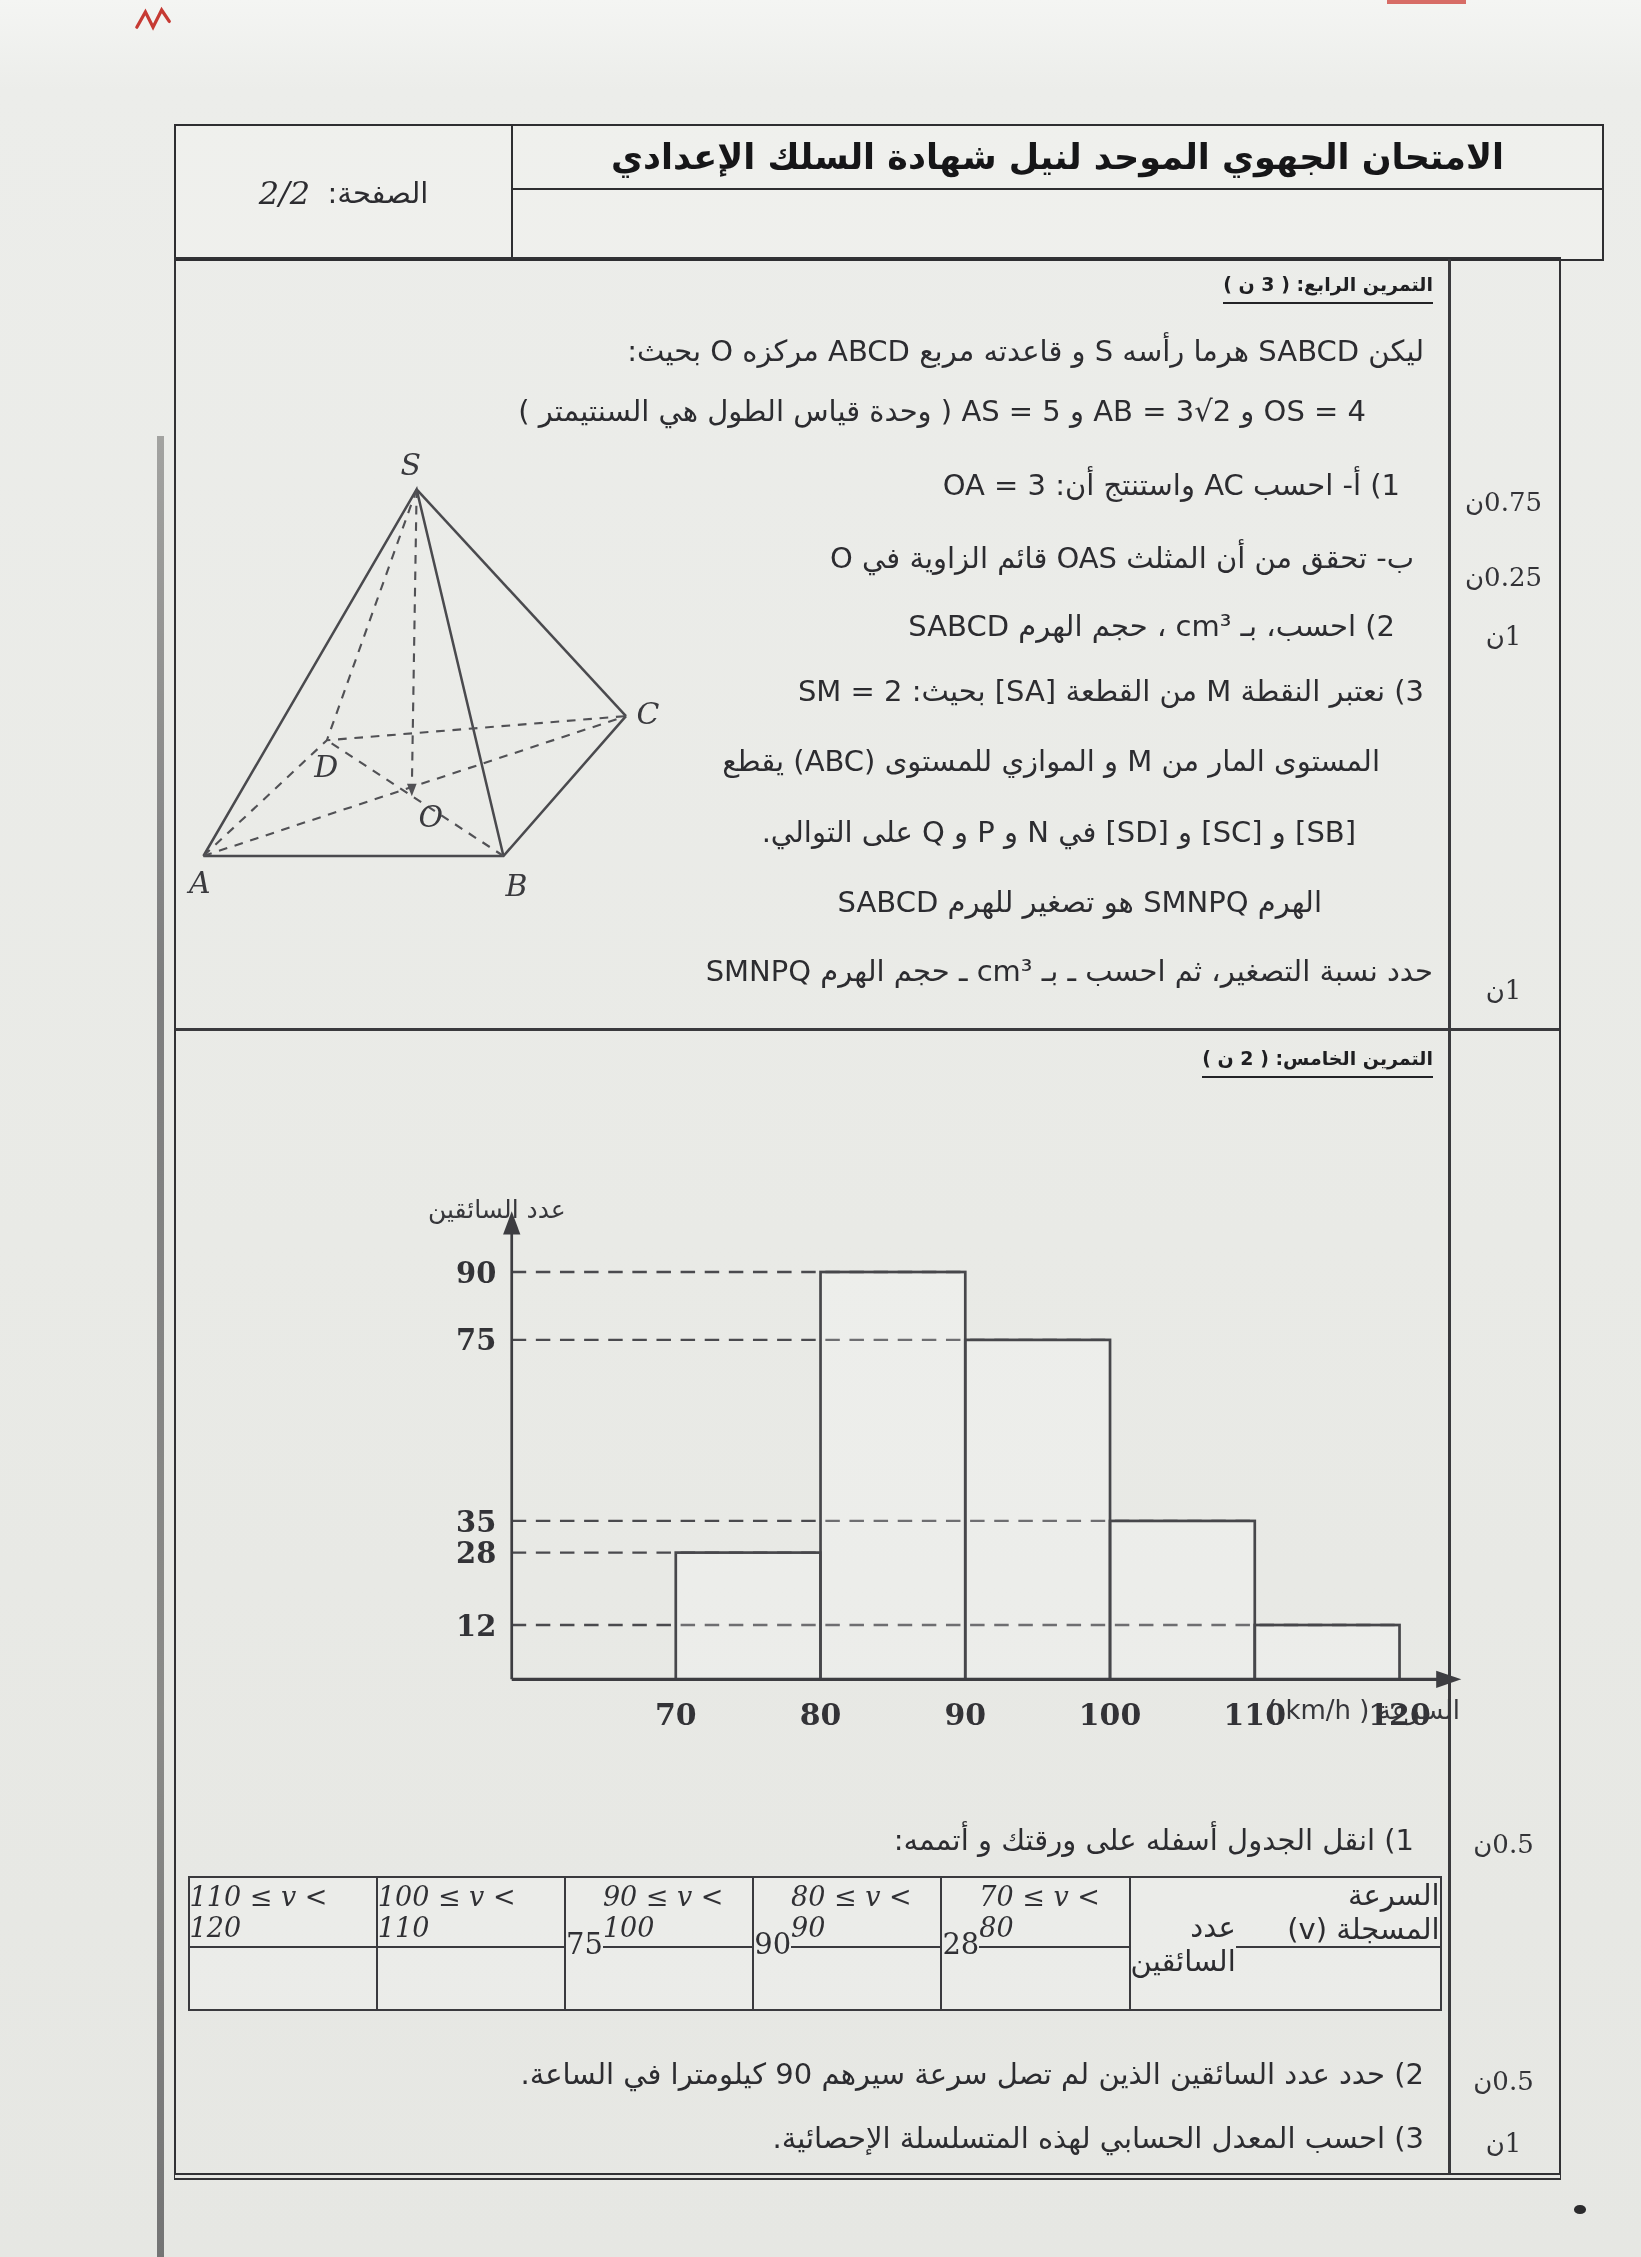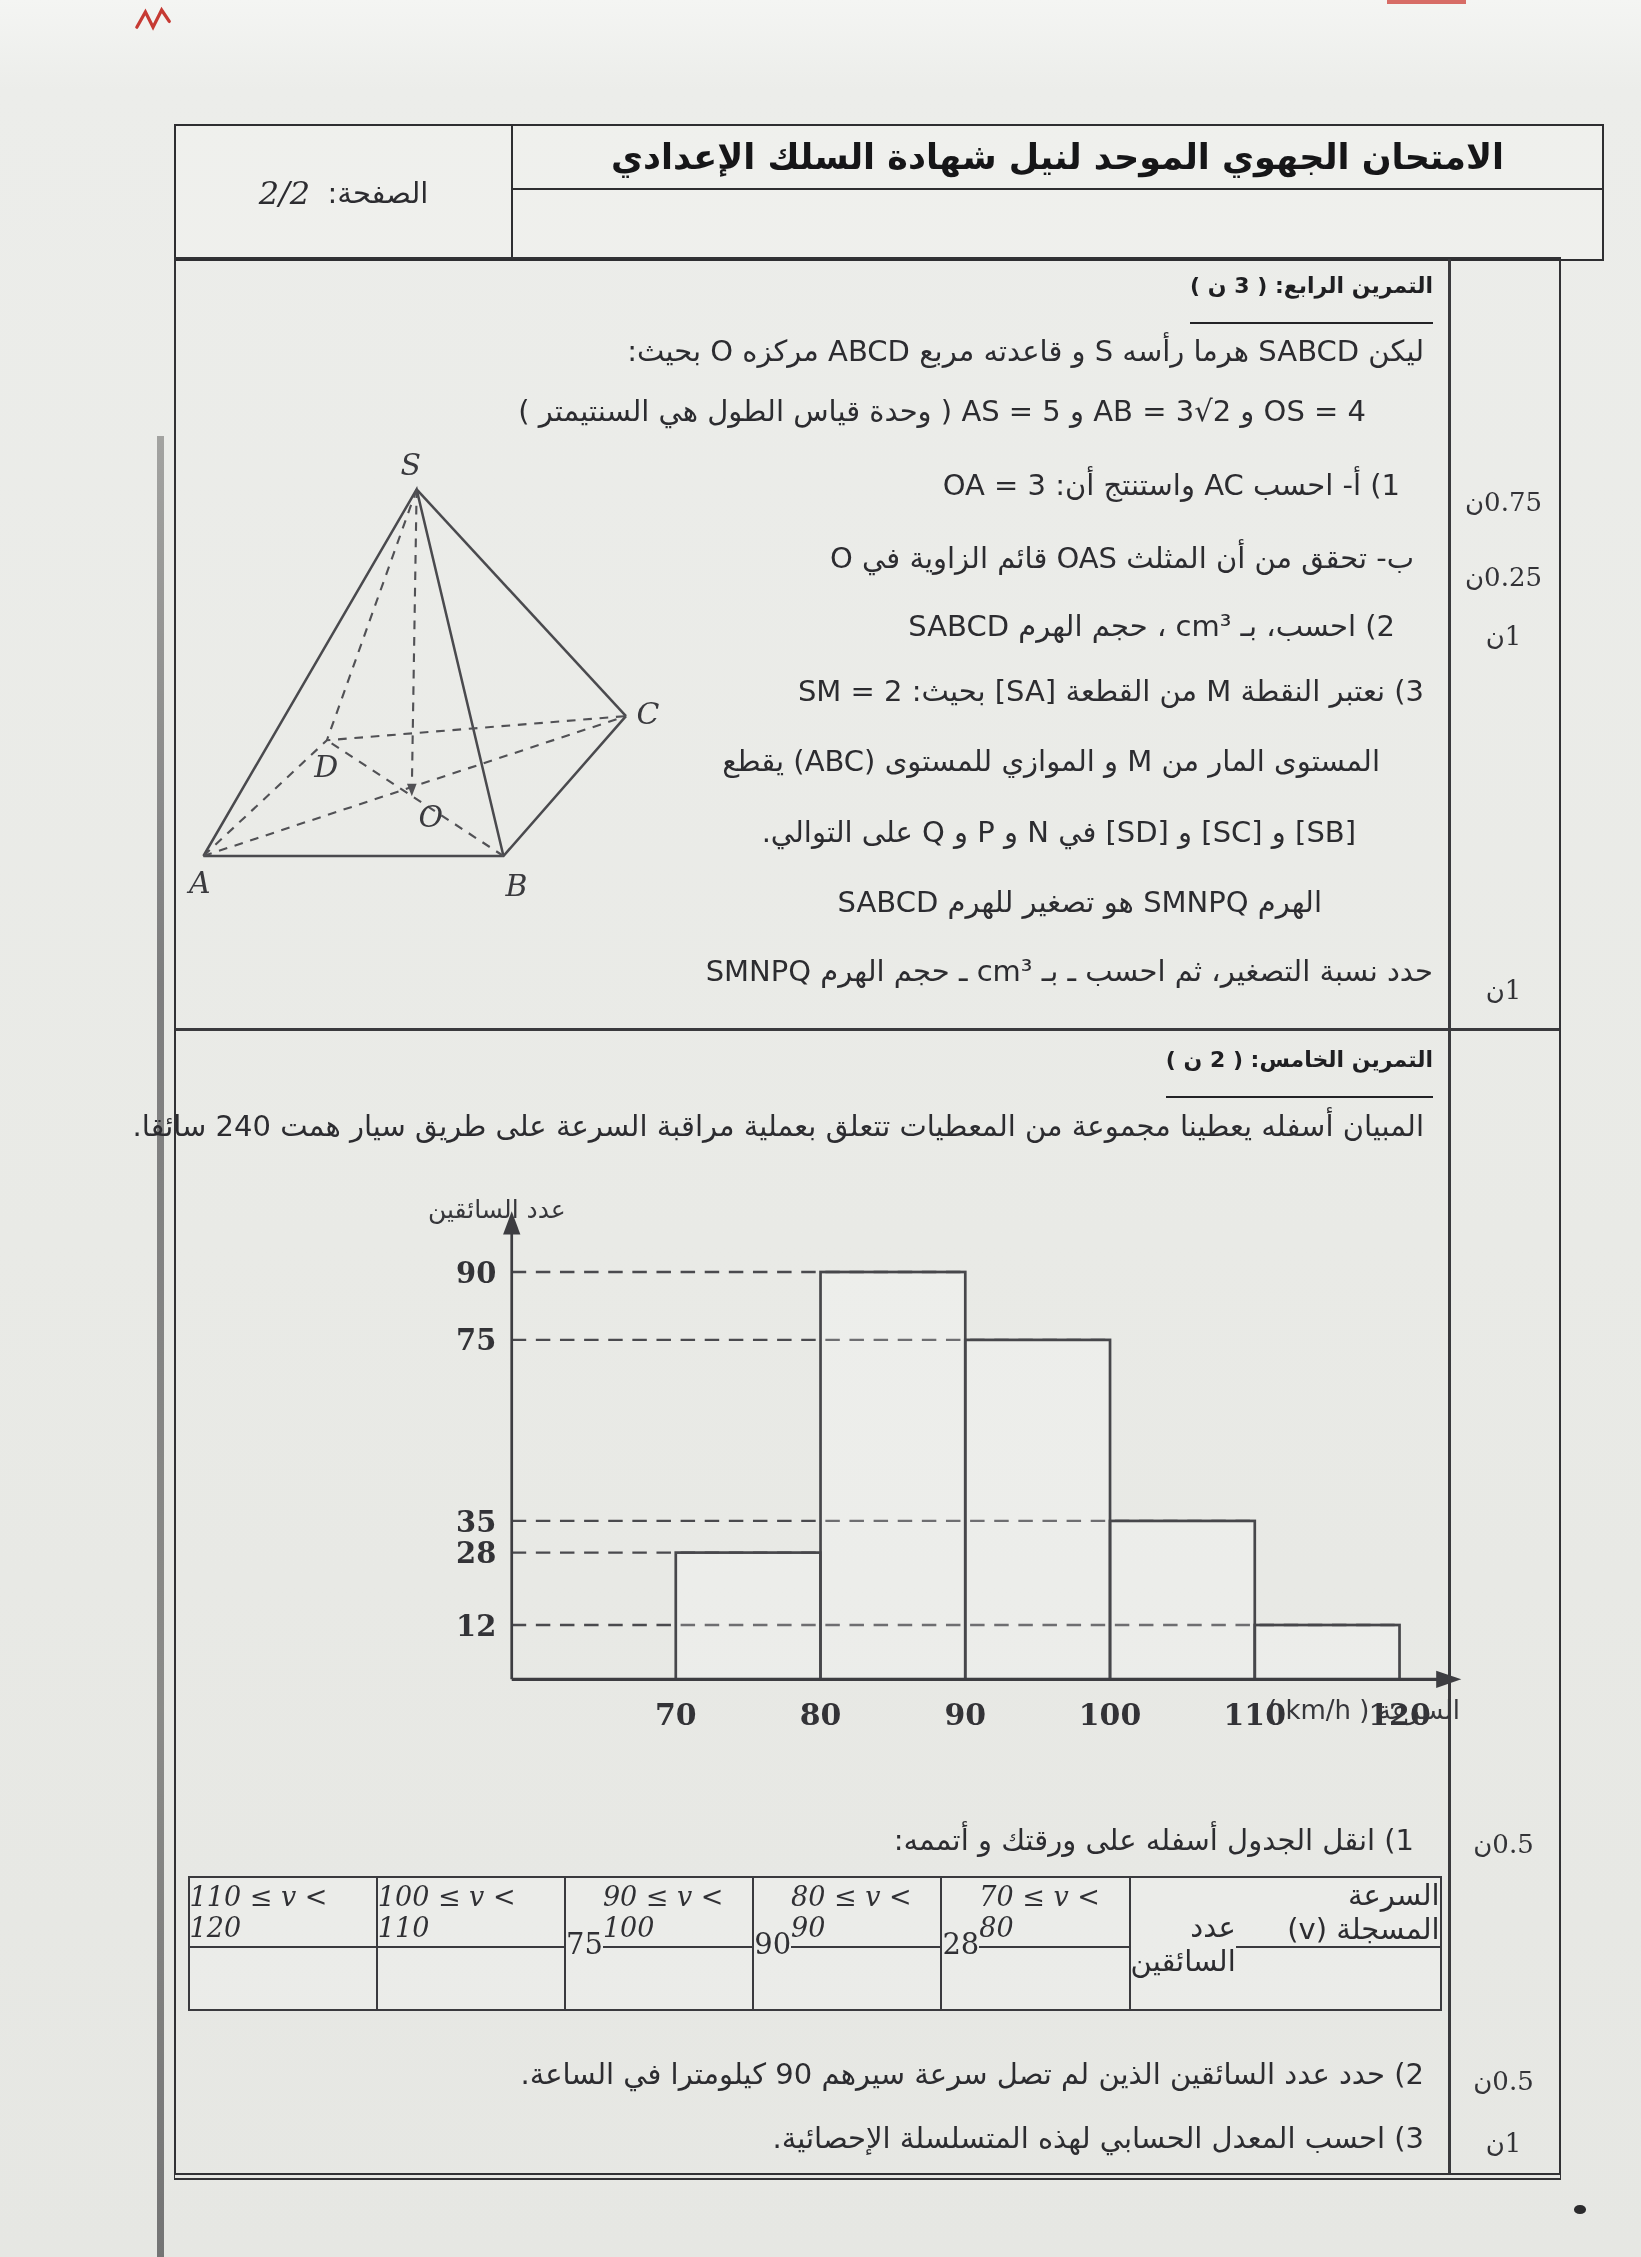--- a/index.html
+++ b/index.html
@@ -16,21 +16,21 @@
   .hdr-row2{flex:1;display:flex;}
   .hdr-subject{width:490px;display:flex;align-items:center;justify-content:center;font-weight:bold;font-size:30px;direction:rtl;color:#1c1c1e;}
   .hdr-gap{width:14.5px;border-left:2.9px solid #2e2e31;border-right:2.9px solid #2e2e31;}
   .hdr-session{flex:1;display:flex;align-items:center;justify-content:center;font-weight:bold;font-size:30px;direction:rtl;color:#1c1c1e;}
   
   .frame{position:absolute;left:174px;top:257px;width:1383px;height:1914px;
          border:2.9px solid #323235;border-bottom:7.7px double #323235;}
   .marks-line{position:absolute;top:0;bottom:0;left:1272px;width:2.9px;background:#3a3a3d;}
   .divider{position:absolute;left:0;top:769px;width:100%;height:2.9px;background:#3a3a3d;}
   .aline{position:absolute;direction:rtl;white-space:nowrap;font-size:29px;color:#2c2c30;}
-  .ex-title{font-weight:bold;font-size:22px;color:#1f1f22;border-bottom:2.9px solid #232326;padding-bottom:24px;}
+  .ex-title{font-weight:bold;font-size:19px;color:#1f1f22;border-bottom:2.9px solid #232326;padding-bottom:7px;}
   .mark{position:absolute;left:1272px;width:111px;text-align:center;direction:rtl;
         font-family:"DejaVu Serif","DejaVu Sans",serif;font-size:26px;color:#333337;}
   
   .extable{position:absolute;left:11.6px;top:1617px;width:1250px;height:131px;display:flex;direction:rtl;
            border:2.9px solid #3a3a3e;background:rgba(248,248,246,.25);}
   .col{display:flex;flex-direction:row;border-left:2.9px solid #3a3a3e;}
   .col:last-child{border-left:none;}
   .col.hcol{width:309px;} .col.vcol{flex:1;}
   .cell{display:flex;align-items:center;justify-content:center;}
   .cell.r1{height:68px;border-bottom:2.9px solid #3a3a3e;}
@@ -95,21 +95,20 @@
     <div class="aline" style="top:556px;right:203px;">⁦[SB]⁩ و ⁦[SC]⁩ و ⁦[SD]⁩ في ⁦N⁩ و ⁦P⁩ و ⁦Q⁩ على التوالي.</div>
     <div class="aline" style="top:626px;right:237px;">الهرم ⁦SMNPQ⁩ هو تصغير للهرم ⁦SABCD⁩</div>
     <div class="aline" style="top:695px;right:126px;">حدد نسبة التصغير، ثم احسب ـ بـ ⁦cm³⁩ ـ حجم الهرم ⁦SMNPQ⁩</div>
 
     <div class="mark" style="top:228px;">0.75ن</div>
     <div class="mark" style="top:303px;">0.25ن</div>
     <div class="mark" style="top:362px;">1ن</div>
     <div class="mark" style="top:716px;">1ن</div>
 
     <div class="aline ex-title" style="top:788px;right:126px;">التمرين الخامس: ( 2 ن )</div>
-    <div class="aline" style="top:850px;right:135px;">المبيان أسفله يعطينا مجموعة من المعطيات تتعلق بعملية مراقبة السرعة على طريق سيار همت 240 سائقا.</div>
     <div class="aline" style="top:1564px;right:145px;">1)  انقل الجدول أسفله على ورقتك و أتممه:</div>
     <div class="aline" style="top:1798px;right:135px;">2)  حدد عدد السائقين الذين لم تصل سرعة سيرهم 90 كيلومترا في الساعة.</div>
     <div class="aline" style="top:1862px;right:135px;">3)  احسب المعدل الحسابي لهذه المتسلسلة الإحصائية.</div>
 
     <div class="mark" style="top:1570px;">0.5ن</div>
     <div class="mark" style="top:1807px;">0.5ن</div>
     <div class="mark" style="top:1869px;">1ن</div>
 
     <div class="extable">
       <div class="col hcol">

